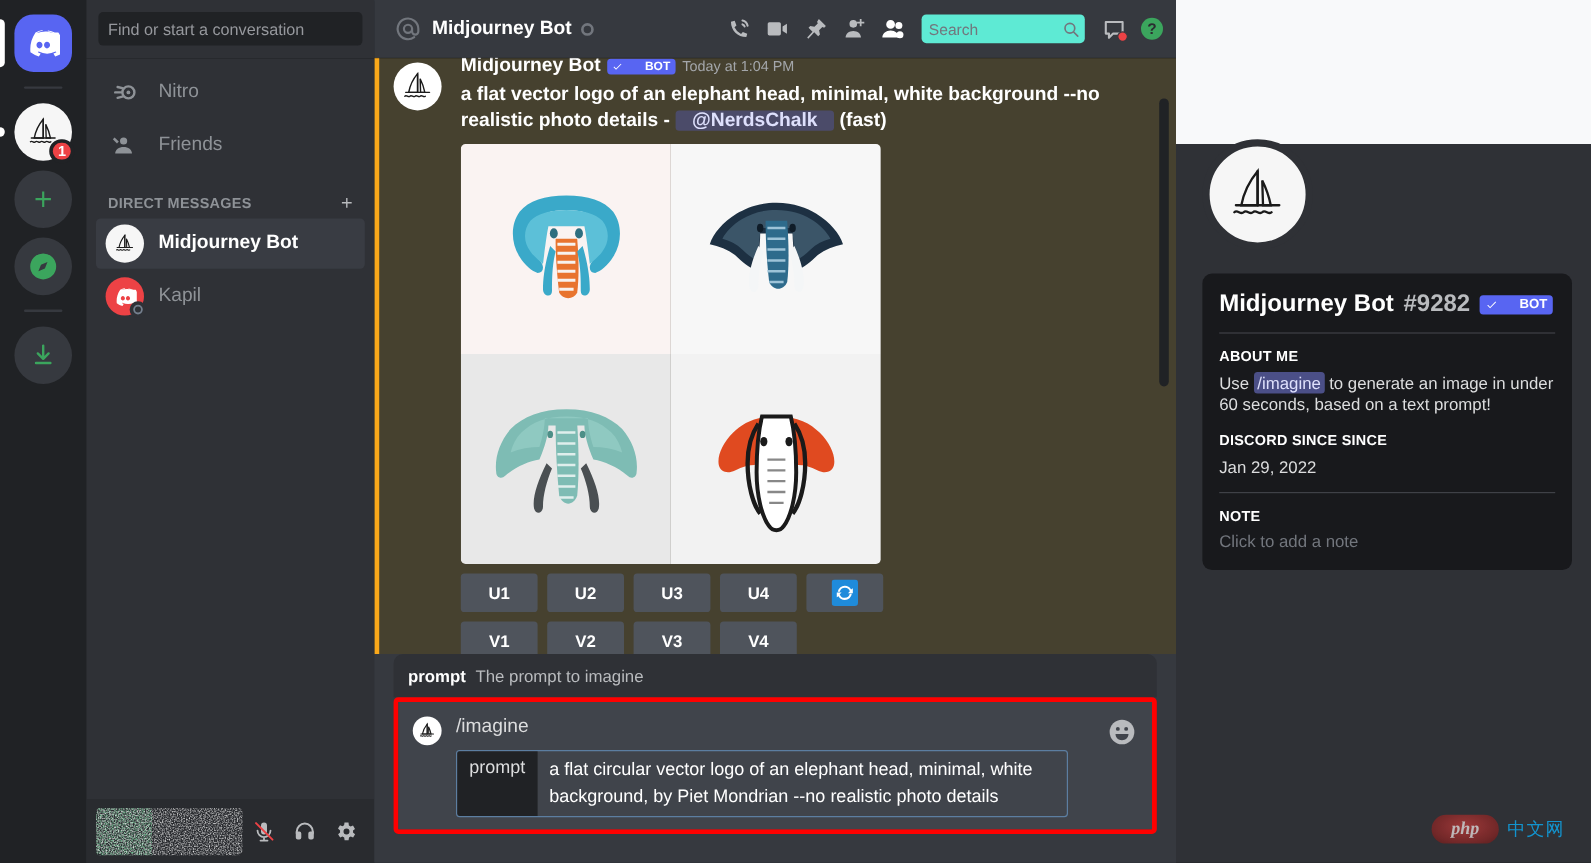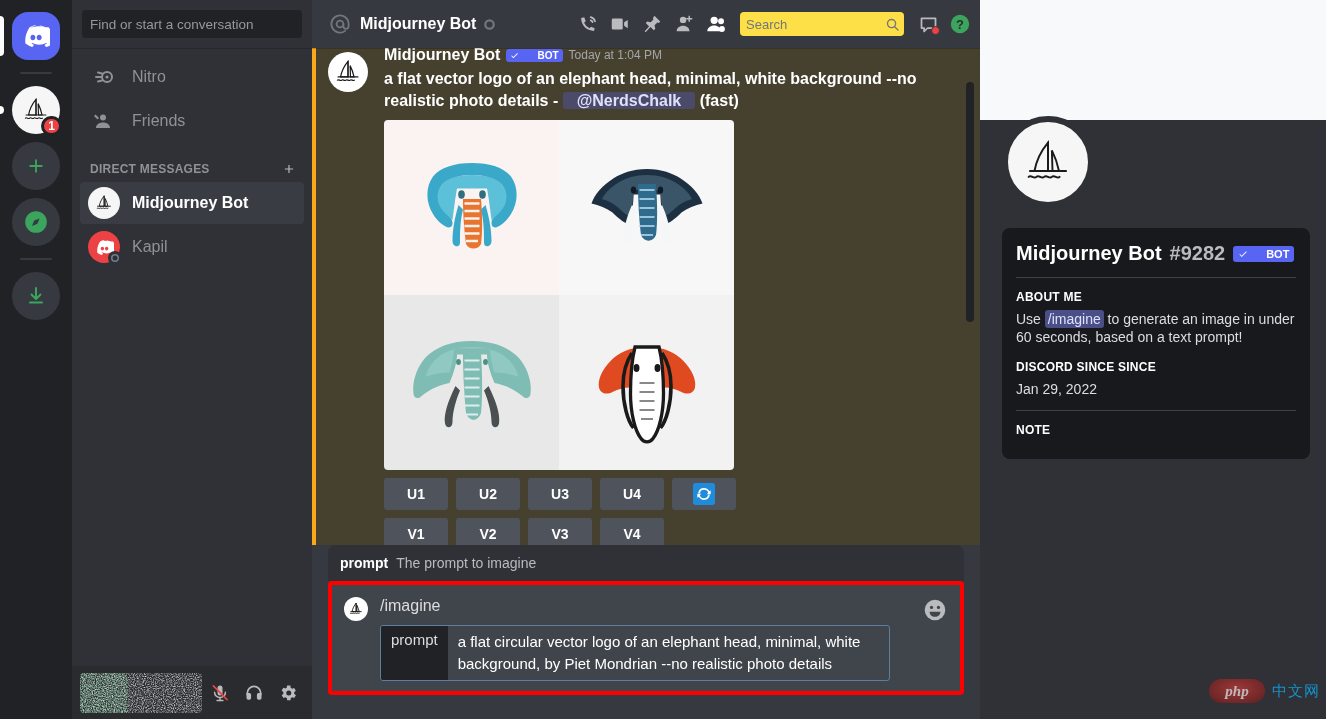--- a/index.html
+++ b/index.html
@@ -93,21 +93,21 @@
   .topbar {
     height: 48px; background: #36393f; display: flex; align-items: center;
     padding: 0 8px 0 16px; box-shadow: 0 1px 0 rgba(0,0,0,0.2); flex-shrink: 0;
     position: relative; z-index: 5;
   }
   .topbar-title { color: #fff; font-weight: bold; font-size: 16px; margin-left: 8px; }
   .topbar-icons { margin-left: auto; display: flex; align-items: center; gap: 8px; }
   .tb-ico { width: 24px; height: 24px; color: #b9bbbe; display: flex;
             align-items: center; justify-content: center; position: relative; }
   .searchbox {
-    width: 164px; height: 24px; background: #fde047; border-radius: 4px;
+    width: 136px; height: 24px; background: #5eead4; border-radius: 4px;
     display: flex; align-items: center; padding: 0 4px 0 6px;
     color: #72767d; font-size: 13px; margin: 0 4px;
   }
   .red-dot { position: absolute; right: 0px; bottom: 1px; width: 9px; height: 9px;
              border-radius: 50%; background: #ed4245; border: 1.5px solid #36393f; }
 
   
   .chatwrap { flex: 1; display: flex; position: relative; min-height: 0; }
   .chat { flex: 1; position: relative; overflow: hidden; min-width: 0; }
   .msg-highlight {
@@ -207,21 +207,21 @@
   .code-pill { background: #4b4f87; color: #dee0fc; border-radius: 3px;
                padding: 1px 3px; }
   .pc-note { color: #72767d; font-size: 14px; }
   .mt14 { margin-top: 14px; }
 
   
   .scrollbar { position: absolute; right: 6px; top: 34px; width: 8px;
                height: 240px; background: #202225; border-radius: 4px; }
 
   
-  .watermark { position: absolute; right: 6px; bottom: 16px; display: flex;
+  .watermark { position: absolute; right: 22px; bottom: 16px; display: flex;
                align-items: center; gap: 7px; opacity: .85; }
   .wm-php {
     width: 56px; height: 24px; border-radius: 12px;
     background: radial-gradient(ellipse at 50% 40%, #b03a3a 0%, #7d2626 70%, #5c1c1c 100%);
     color: #d8d0d0; font-style: italic; font-weight: bold; font-size: 15px;
     display: flex; align-items: center; justify-content: center;
     font-family: "Liberation Serif", serif;
   }
   .wm-cn { color: #0ea5e9; font-size: 15px; letter-spacing: 1px; }
   svg { display: block; }
@@ -638,20 +638,21 @@
 
       <div class="pc-h">ABOUT ME</div>
       <div class="pc-t"><span>Use </span><span class="code-pill">/imagine</span><span> to generate an image in under 60 seconds, based on a text prompt!</span></div>
 
       <div class="pc-h mt14">DISCORD SINCE SINCE</div>
       <div class="pc-t">Jan 29, 2022</div>
 
       <div class="pc-divider"></div>
 
       <div class="pc-h">NOTE</div>
+      <div class="pc-note">Click to add a note</div>
     </div>
 
     <div class="watermark">
       <div class="wm-php">php</div>
       <div class="wm-cn">中文网</div>
     </div>
   </div>
 
 </div>
 

